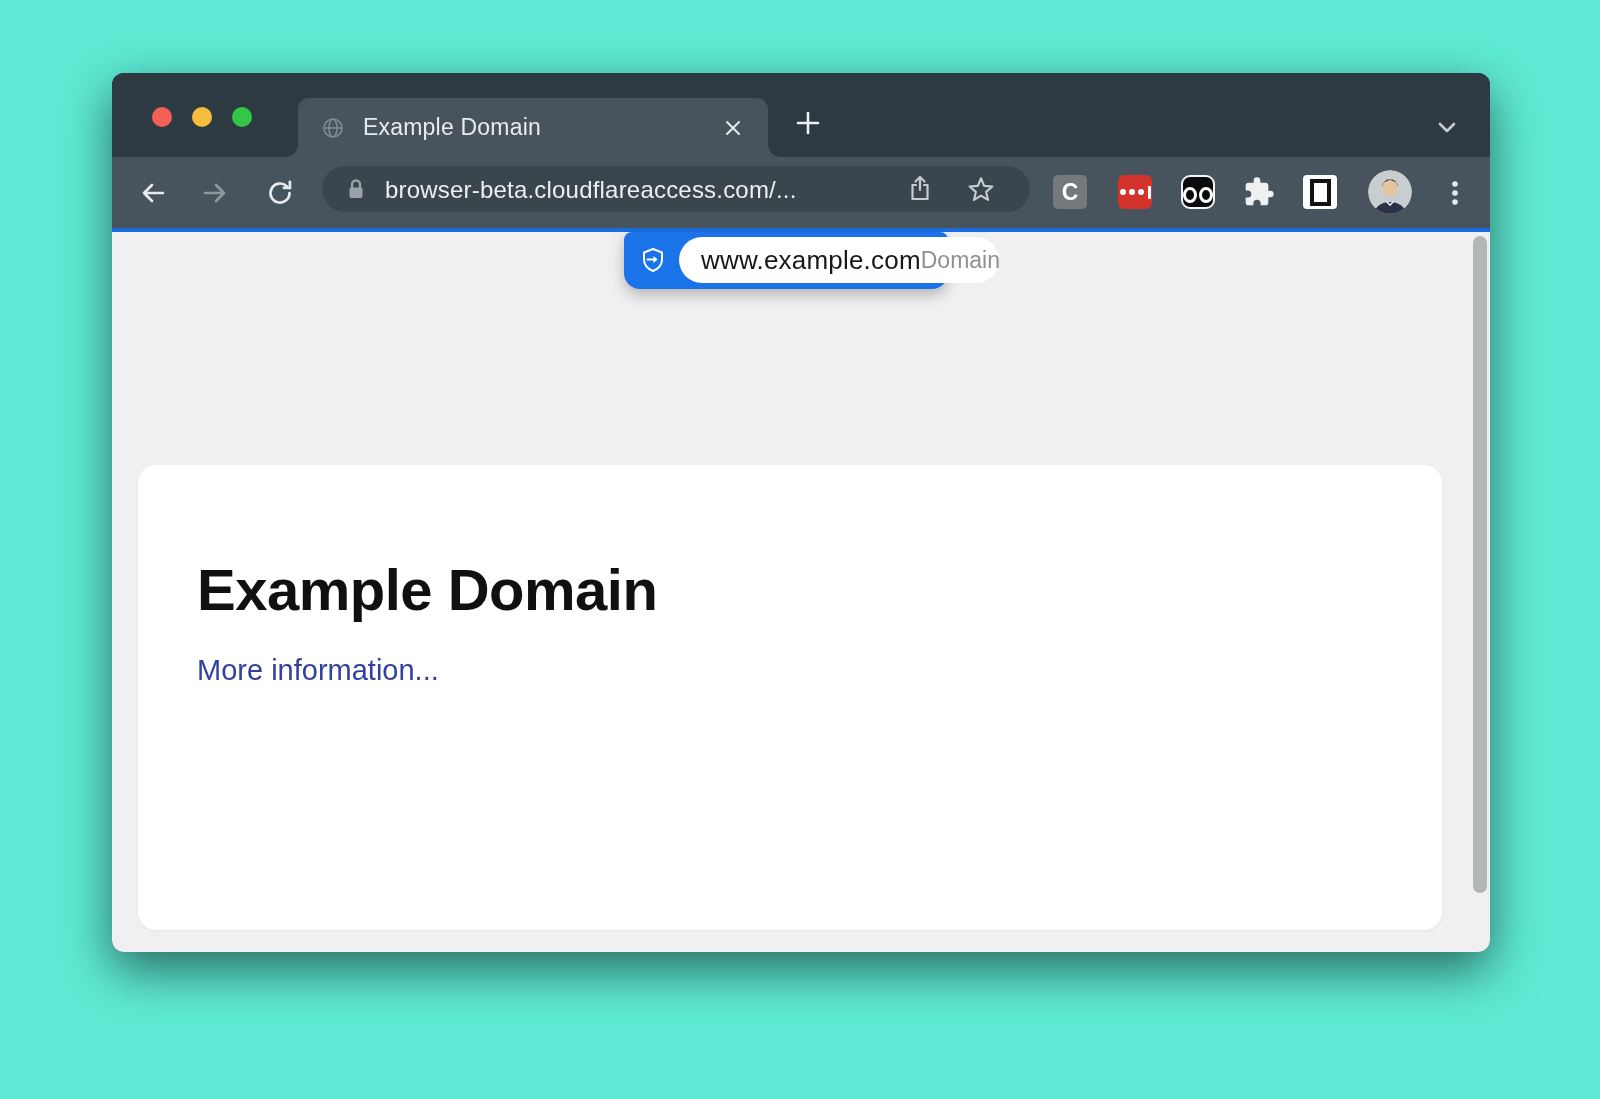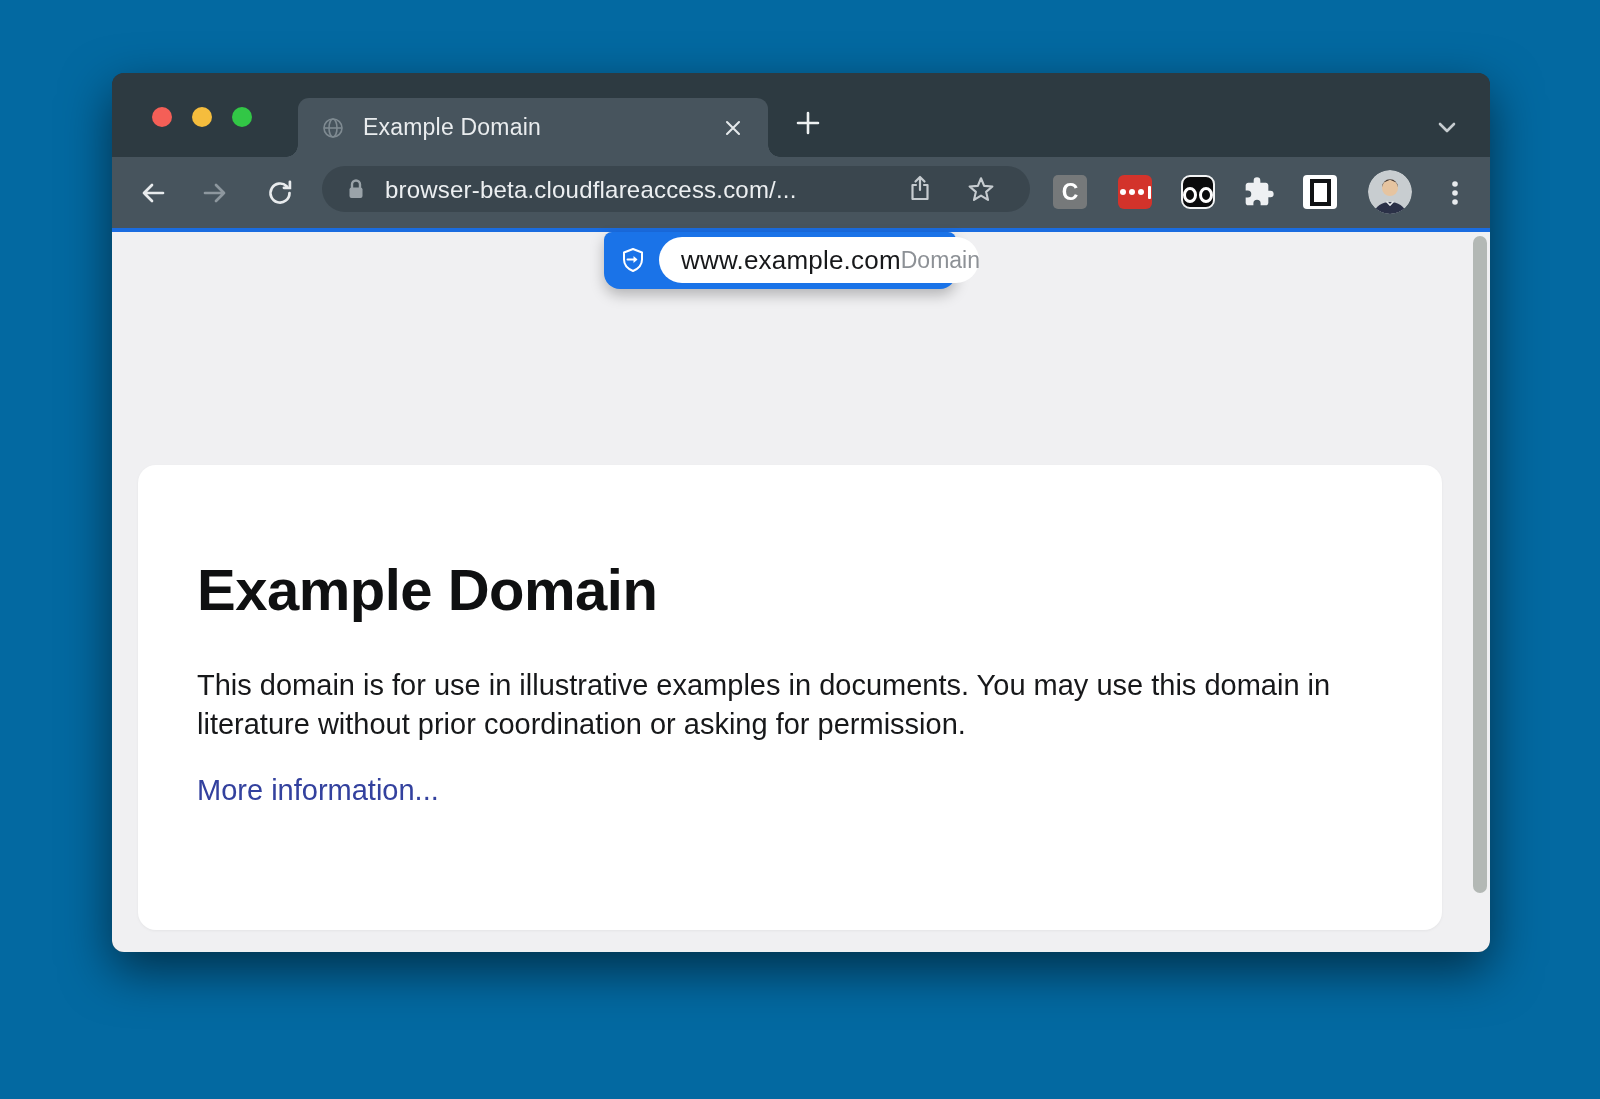--- a/index.html
+++ b/index.html
@@ -1,17 +1,17 @@
 <!DOCTYPE html>
 <html><head>
 <meta charset="utf-8">
 <style>
   html,body{margin:0;padding:0;}
   body{width:1600px;height:1099px;background:#000;font-family:"Liberation Sans",sans-serif;overflow:hidden;}
-  .stage{position:relative;width:1600px;height:1099px;background:#0369a1;}
+  .stage{position:relative;width:1600px;height:1099px;background:#5eead4;}
   .window{position:absolute;left:112px;top:73px;width:1378px;height:879px;border-radius:12px;overflow:hidden;background:#2d3a41;box-shadow:0 18px 50px rgba(0,0,0,.55);}
 
   
   .tabstrip{position:relative;height:84px;background:#2d3a41;}
   .traffic{position:absolute;left:40px;top:34px;display:flex;gap:20px;}
   .tl{width:20px;height:20px;border-radius:50%;}
   .tl.red{background:#f45f57;} .tl.yellow{background:#f5bd3d;} .tl.green{background:#32c746;}
   .tab{position:absolute;left:186px;top:25px;width:470px;height:59px;background:#47545d;border-radius:11px 11px 0 0;display:flex;align-items:center;}
   .tab::before,.tab::after{content:'';position:absolute;bottom:0;width:12px;height:12px;}
   .tab::before{left:-12px;background:radial-gradient(circle 12px at 0 0,transparent 11.5px,#47545d 12px);}
@@ -41,21 +41,21 @@
   .ext-puzzle{left:1130px;background:transparent;}
   .ext-panel{left:1191px;background:#fff;border-radius:4px;}
   .ext-panel .inner{width:13px;height:19px;border:4px solid #101214;background:#fff;}
   .avatar{position:absolute;left:1256px;top:13px;width:44px;height:44px;border-radius:50%;overflow:hidden;}
   .menu-dots{position:absolute;left:1327px;top:20px;width:32px;height:32px;display:flex;align-items:center;justify-content:center;}
 
   .blueline{height:4px;background:#1a6ce0;}
 
   
   .content{position:relative;height:720px;background:#f0f0f2;}
-  .pill{position:absolute;left:492px;top:0;width:324px;height:57px;background:#1a73e8;border-radius:8px 8px 16px 16px;box-shadow:0 6px 14px rgba(0,0,0,.25);z-index:5;padding-left:28px;}
+  .pill{position:absolute;left:512px;top:0;width:324px;height:57px;background:#1a73e8;border-radius:8px 8px 16px 16px;box-shadow:0 6px 14px rgba(0,0,0,.25);z-index:5;}
   .pill-shield{position:absolute;left:15px;top:14px;display:flex;}
   .pill-inner{position:absolute;left:55px;top:5px;width:320px;height:46px;background:#fff;border-radius:23px;display:flex;align-items:center;}
   .pill-host{margin-left:22px;font-size:26px;color:#17181a;letter-spacing:.2px;}
   .pill-expand{margin-left:auto;margin-right:18px;font-size:23px;color:#8d9196;}
 
   .card{position:absolute;left:26px;top:233px;width:1304px;height:465px;background:#fff;border-radius:18px;box-sizing:border-box;padding:92px 60px 0 59px;box-shadow:0 1px 3px rgba(0,0,0,.05);}
   .card h1{margin:0;font-size:58px;line-height:1.15;font-weight:700;color:#0f1011;letter-spacing:-.5px;}
   .card p{margin:42px 0 0;font-size:29px;line-height:39px;color:#17181a;max-width:1148px;}
   .card a{display:inline-block;margin-top:30px;font-size:29px;color:#33419e;text-decoration:none;}
 
@@ -203,21 +203,20 @@
           </svg>
         </span>
         <div class="pill-inner">
           <span class="pill-host">www.example.com</span>
           <span class="pill-expand">Domain</span>
         </div>
       </div>
 
       <div class="card">
         <h1>Example Domain</h1>
-        <p>This domain is for use in illustrative examples in documents. You may use this domain in literature without prior coordination or asking for permission.</p>
         <a href="#">More information...</a>
       </div>
 
       <div class="scroll-thumb"></div>
     </div>
 
   </div>
 </div>
 
 </body></html>

